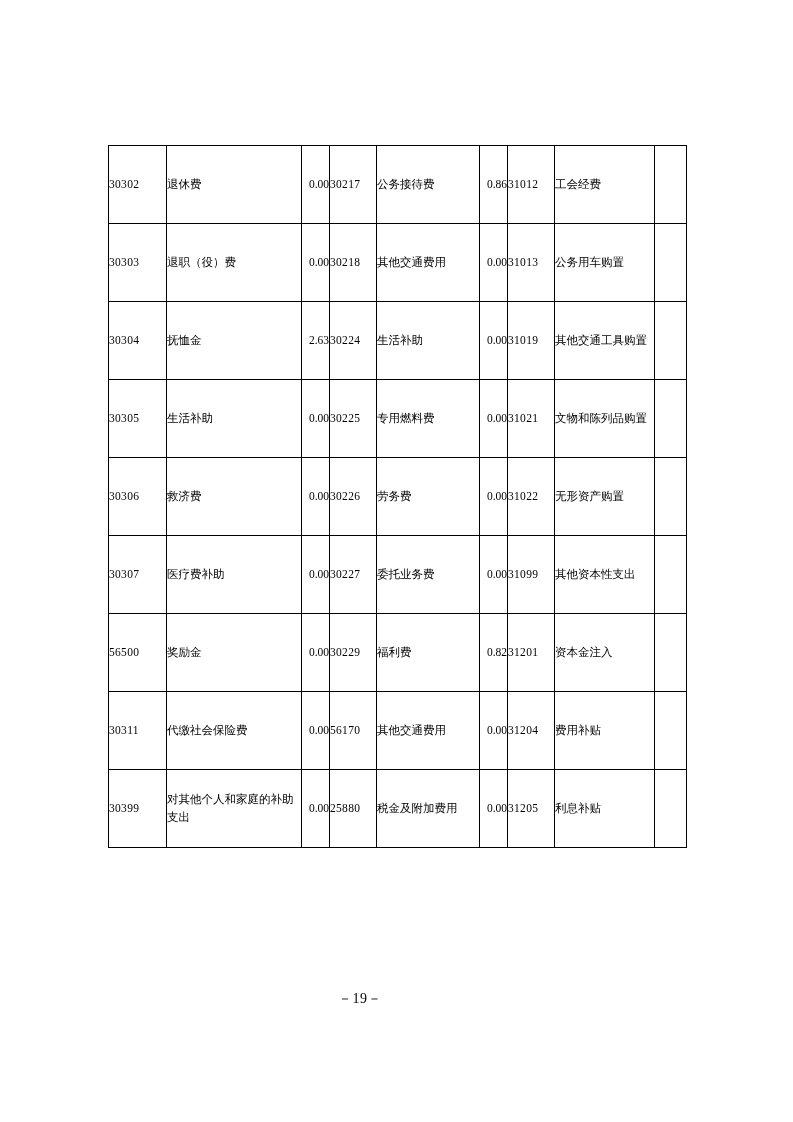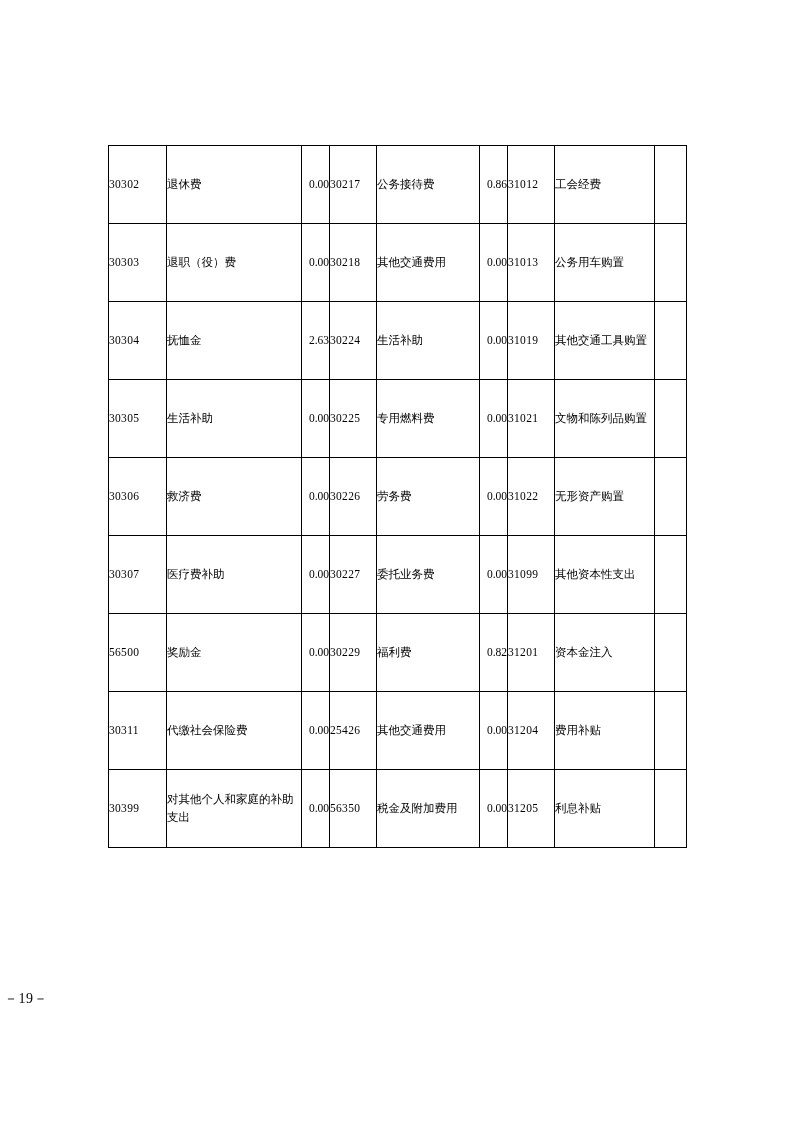--- a/index.html
+++ b/index.html
@@ -67,24 +67,24 @@
   .cell-val {
     text-align: right;
     padding-left: 3px;
     padding-right: 2px;
     word-break: break-all;
   }
   .row-tall td { height: 77px; }
 
   .page-number {
     position: absolute;
-    left: 4px;
+    left: 17px;
     top: 990px;
     width: 686px;
-    text-align: left;
+    text-align: center;
     font-size: 14px;
     font-family: "Liberation Serif", "DejaVu Serif", serif;
     letter-spacing: 0.5px;
   }
 </style>
 </head>
 <body>
 
 <div class="page">
 
@@ -176,32 +176,32 @@
           <td class="cell-name cell-name-tight">福利费</td>
           <td class="cell-val">0.82</td>
           <td class="cell-code">31201</td>
           <td class="cell-name cell-name-tight">资本金注入</td>
           <td class="cell-val"></td>
         </tr>
         <tr class="row-tall">
           <td class="cell-code">30311</td>
           <td class="cell-name">代缴社会保险费</td>
           <td class="cell-val">0.00</td>
-          <td class="cell-code">25426</td>
+          <td class="cell-code">56170</td>
           <td class="cell-name cell-name-tight">其他交通费用</td>
           <td class="cell-val">0.00</td>
           <td class="cell-code">31204</td>
           <td class="cell-name cell-name-tight">费用补贴</td>
           <td class="cell-val"></td>
         </tr>
         <tr class="row-tall">
           <td class="cell-code">30399</td>
           <td class="cell-name">对其他个人和家庭的补助支出</td>
           <td class="cell-val">0.00</td>
-          <td class="cell-code">56350</td>
+          <td class="cell-code">25880</td>
           <td class="cell-name cell-name-tight">税金及附加费用</td>
           <td class="cell-val">0.00</td>
           <td class="cell-code">31205</td>
           <td class="cell-name cell-name-tight">利息补贴</td>
           <td class="cell-val"></td>
         </tr>
       </tbody>
     </table>
   </div>
 

